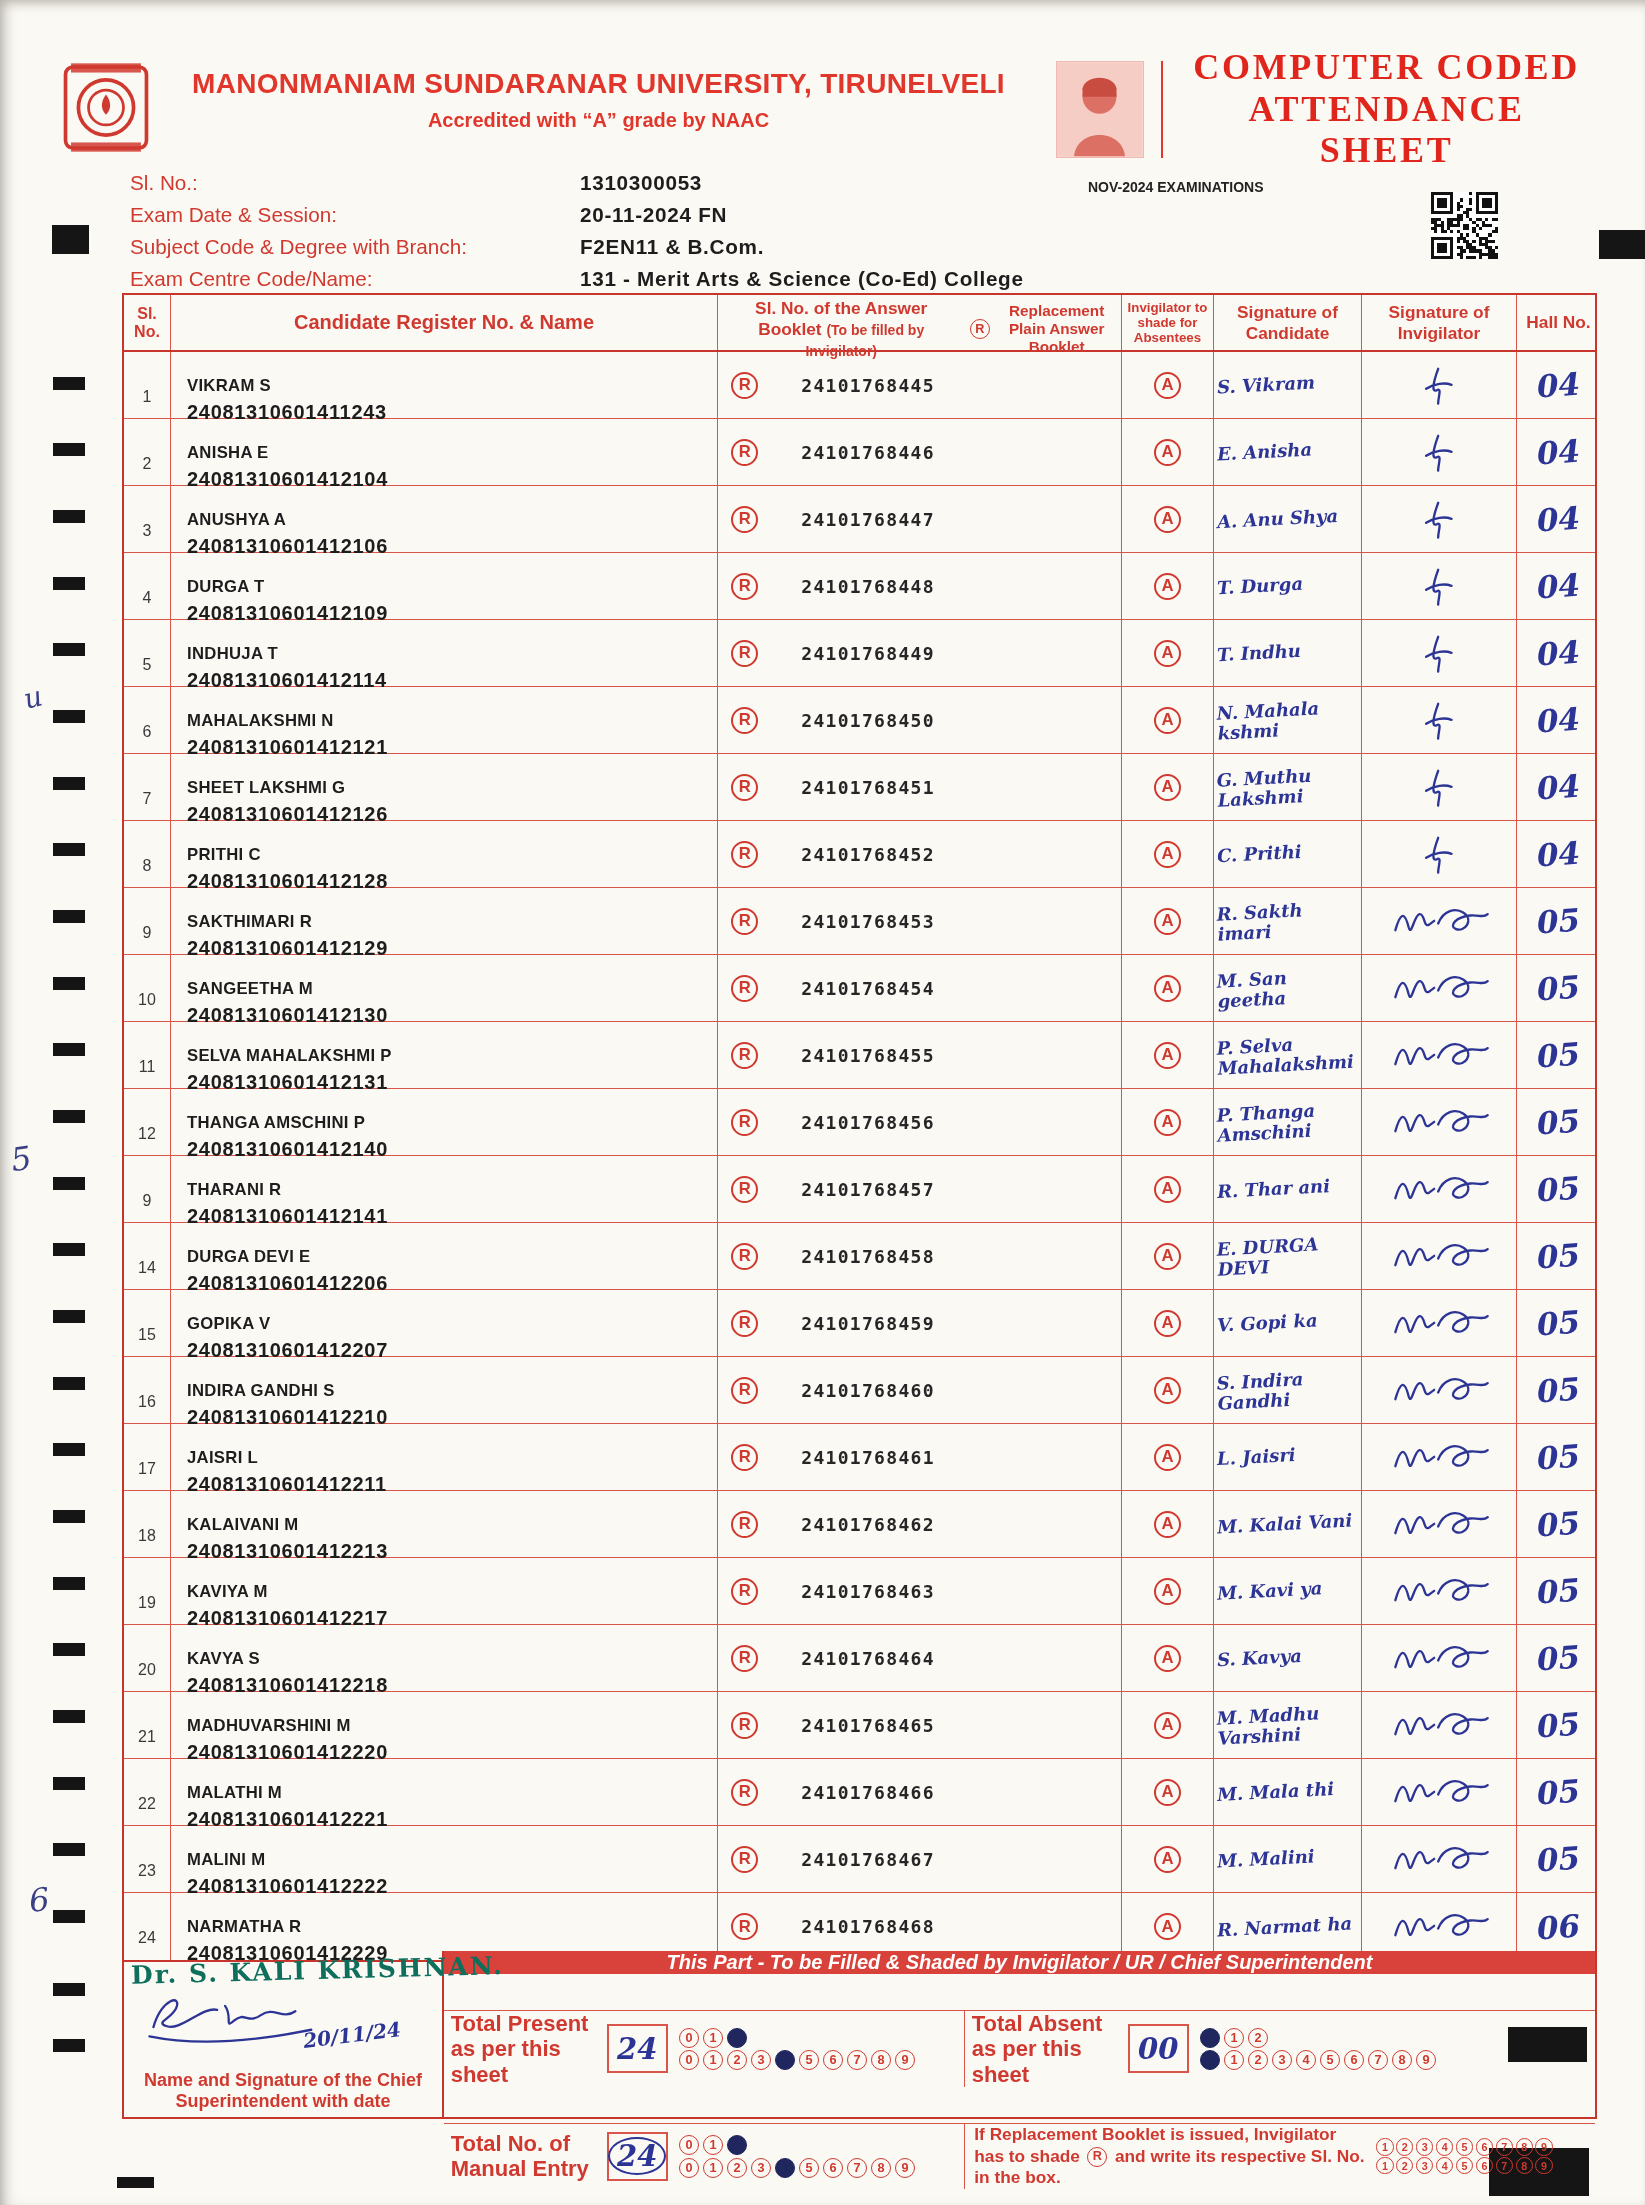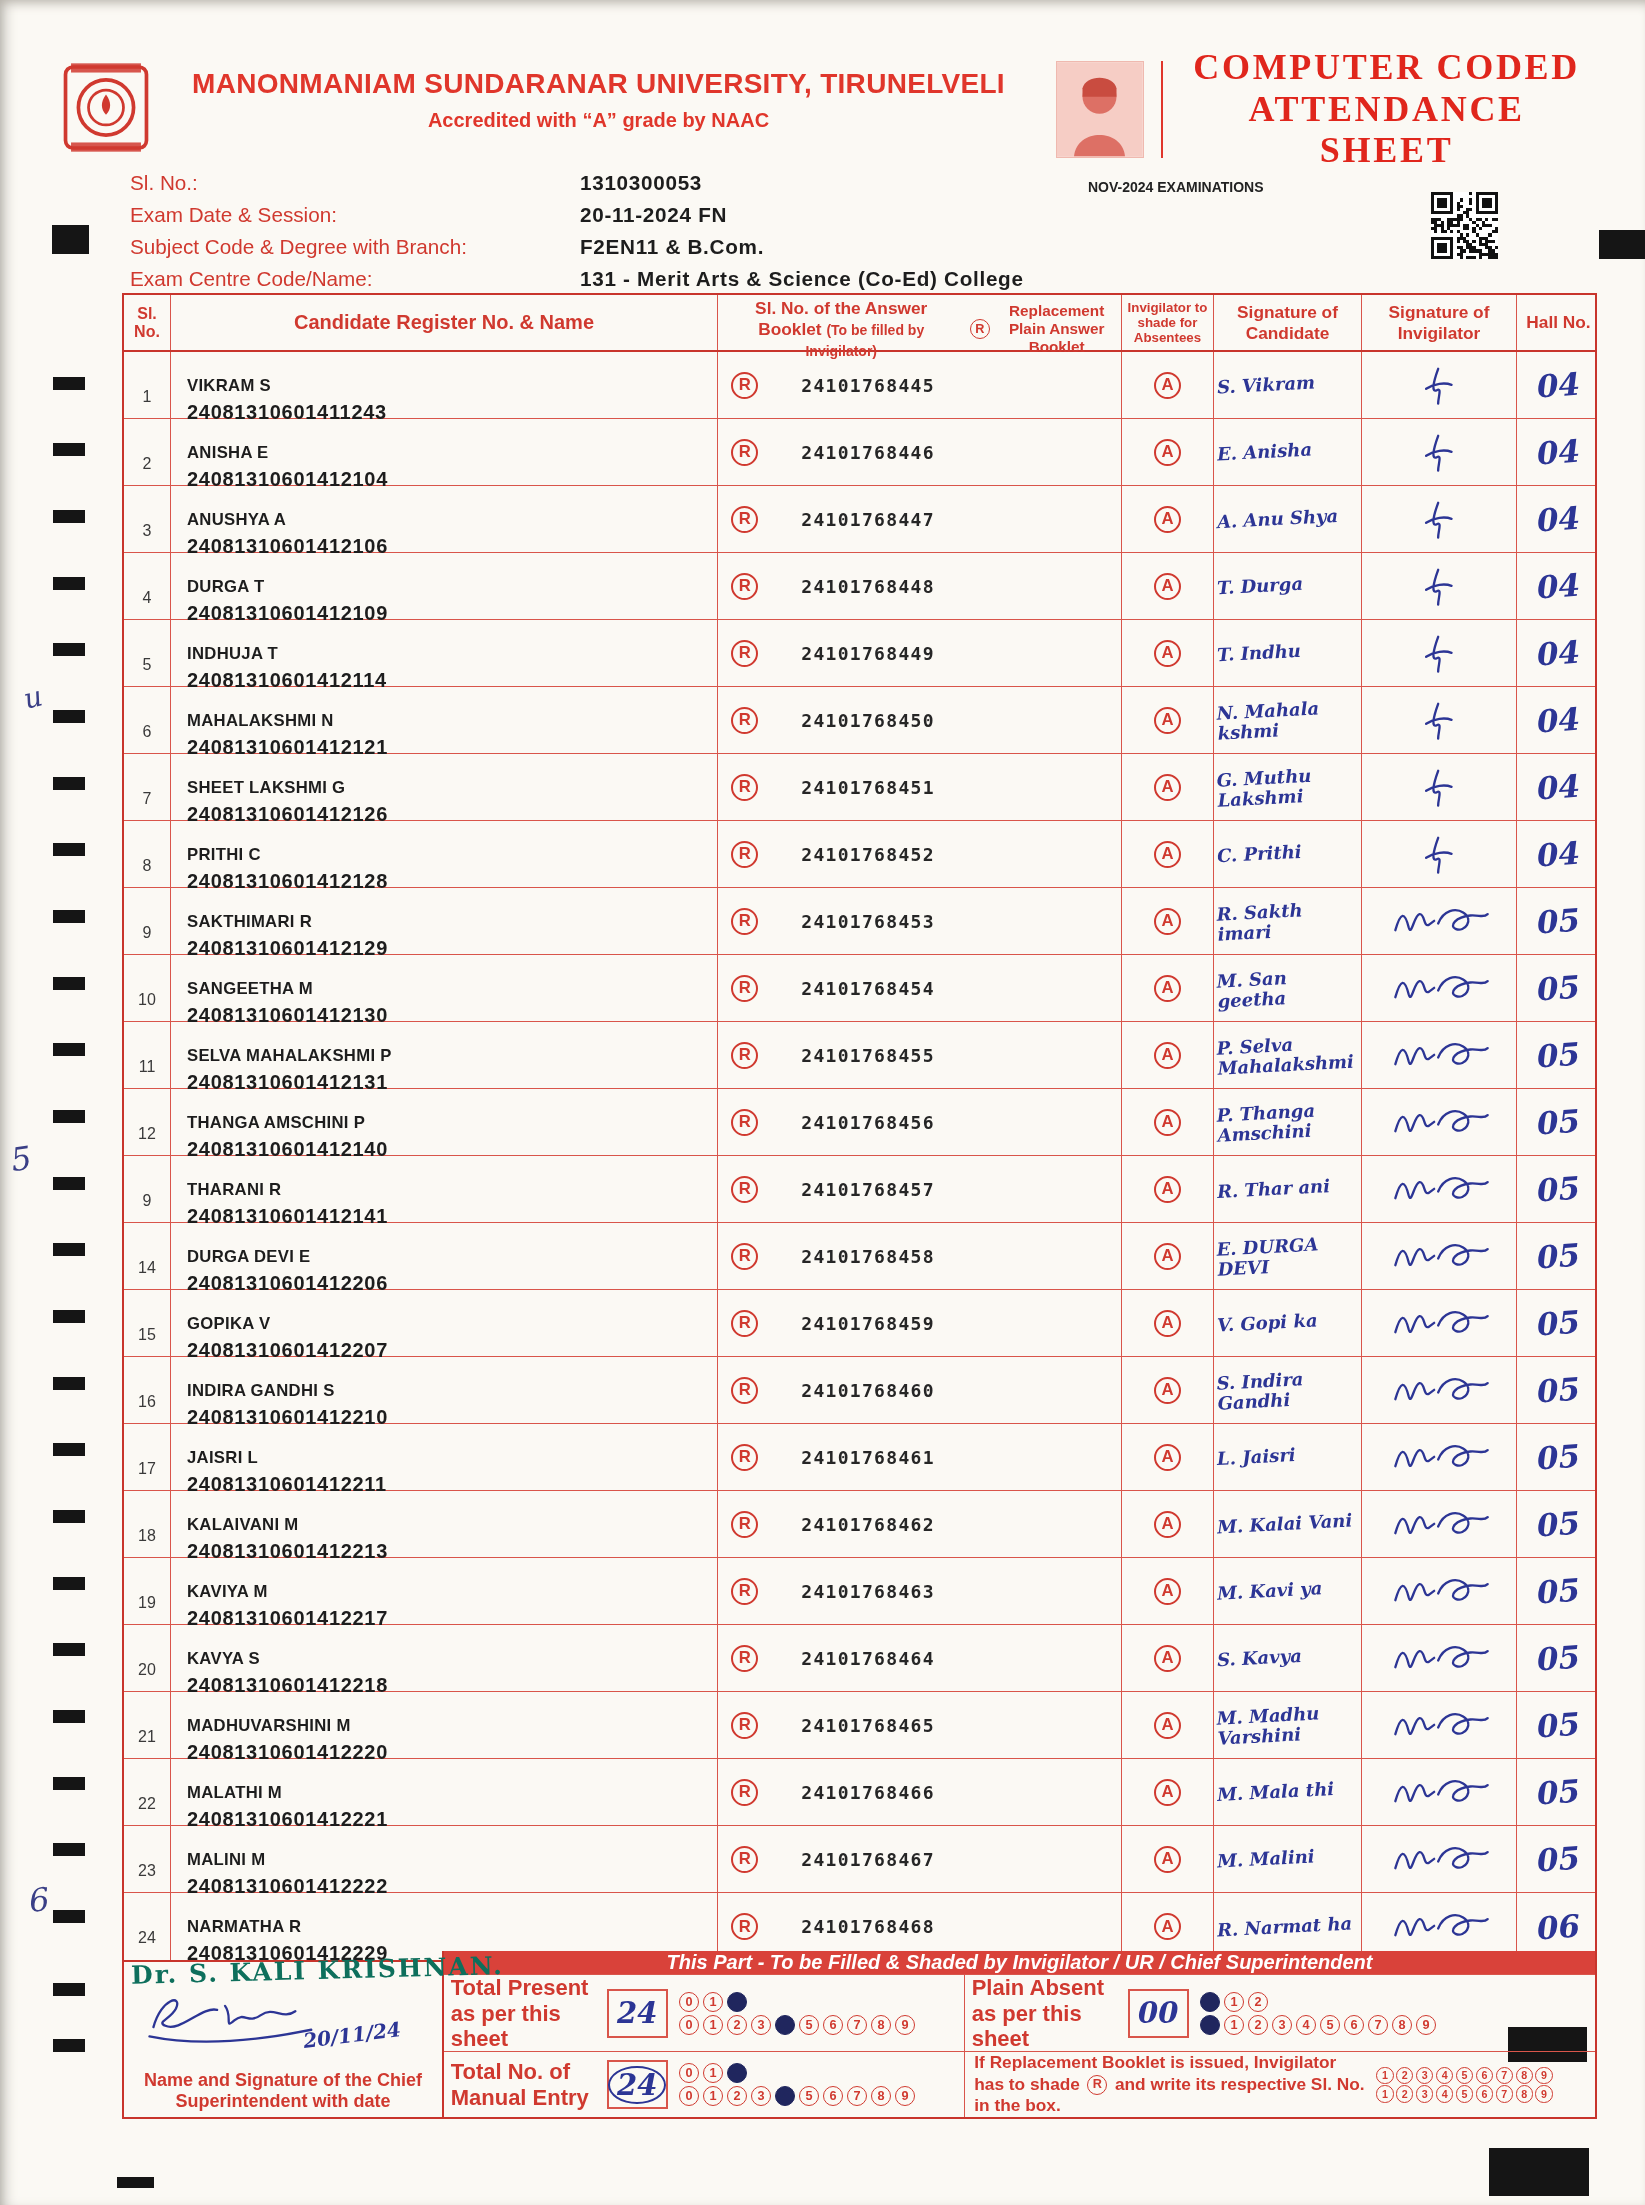--- a/index.html
+++ b/index.html
@@ -84,21 +84,21 @@
   .foot{position:absolute;left:122px;top:1951px;width:1475px;height:168px;border:2px solid #c8352c;border-top:none;display:flex;}
   .f-left{width:320px;flex:0 0 auto;border-right:2px solid #c8352c;position:relative;}
   .sup-name{position:absolute;top:2.7px;left:6.7px;width:520px;font-size:25px;font-weight:600;color:var(--teal);
             letter-spacing:2px;transform:rotate(-1.5deg);z-index:5;white-space:nowrap;
             font-family:"DejaVu Serif",serif;}
   .sup-sig{position:absolute;left:9.3px;top:35px;z-index:5;}
   .sup-date{position:absolute;left:179px;top:72px;font-size:20px;font-weight:600;color:var(--ink);
             font-family:"DejaVu Serif",serif;font-style:italic;transform:rotate(-7deg);z-index:5;}
   .sup-caption{position:absolute;bottom:5.3px;left:5.3px;right:5.3px;text-align:center;color:var(--red);
                font-weight:bold;font-size:18px;line-height:1.15;}
-  .f-right{flex:1;display:flex;flex-direction:column;}
+  .f-right{flex:1;display:flex;flex-direction:column;gap:36px;}
   .f-banner{height:29px;background:#d9423a;color:#fff;font-weight:bold;font-style:italic;font-size:20px;
             display:flex;align-items:center;justify-content:center;z-index:1;}
   .f-row{display:flex;flex:1;border-top:1.3px solid var(--red-border);align-items:center;}
   .f-label{width:160px;flex:0 0 auto;color:var(--red);font-weight:bold;font-size:22px;line-height:1.15;padding-left:6.7px;}
   .f-valuebox{width:61px;height:49px;flex:0 0 auto;border:2px solid var(--red-border);margin-left:2.7px;
               display:flex;align-items:center;justify-content:center;}
   .f-value{font-size:29px;font-weight:600;}
   .circled{border:2px solid var(--ink);border-radius:50%;padding:0px 6.7px;}
   .bubbles{margin-left:9.3px;width:287px;flex:0 0 auto;}
   .bubbles.wide{flex:1;}
@@ -1063,21 +1063,21 @@
               <span class="bubble shaded">4</span>
               <span class="bubble">5</span>
               <span class="bubble">6</span>
               <span class="bubble">7</span>
               <span class="bubble">8</span>
               <span class="bubble">9</span>
             </div>
           </div>
         <div class="v-div"></div>
         <div class="f-label">
-          <div>Plain Absent</div>
+          <div>Total Absent</div>
           <div>as per this sheet</div>
         </div>
         <div class="f-valuebox">
           <span class="handwriting f-value">00</span>
         </div>
         <div class="bubbles wide">
             <div class="bubble-line">
               <span class="bubble shaded">0</span>
               <span class="bubble">1</span>
               <span class="bubble">2</span>

